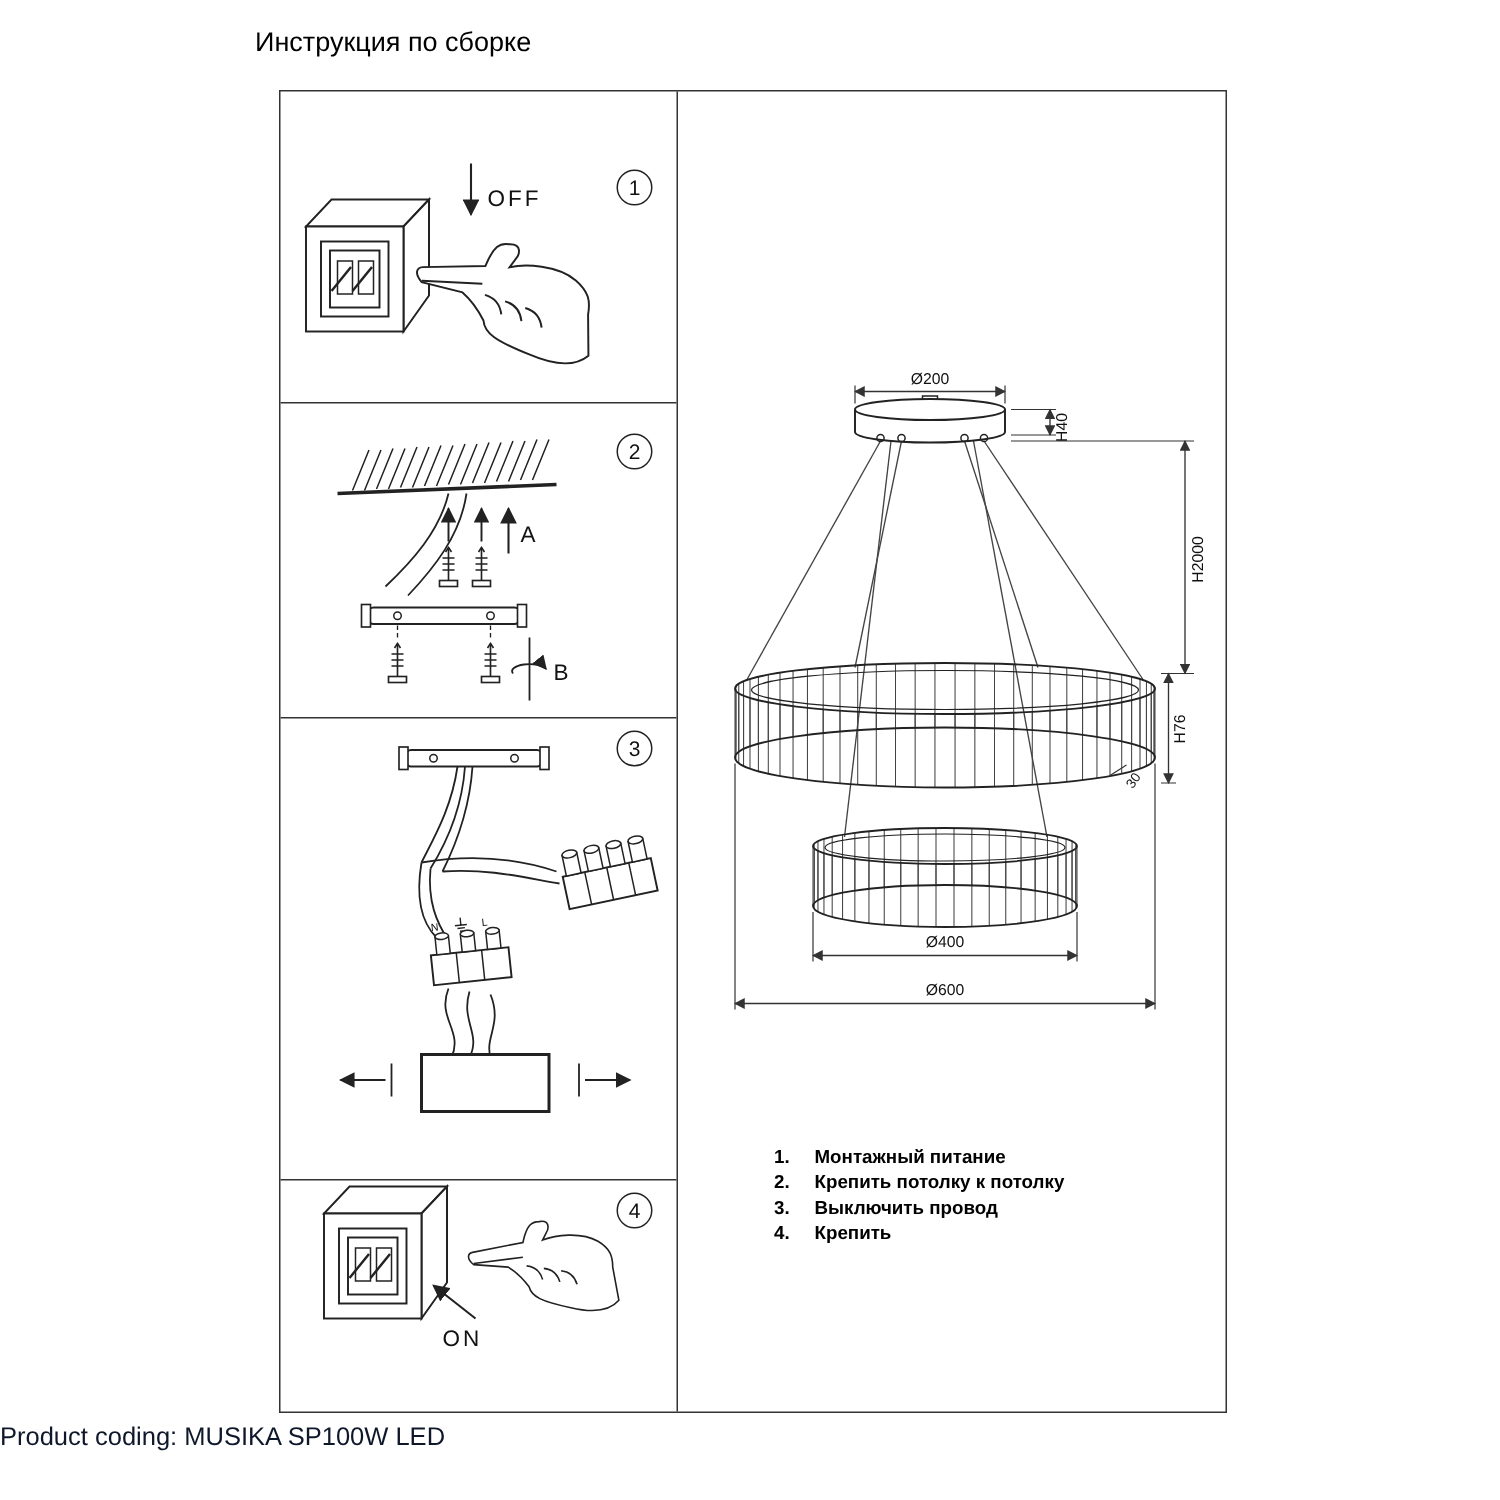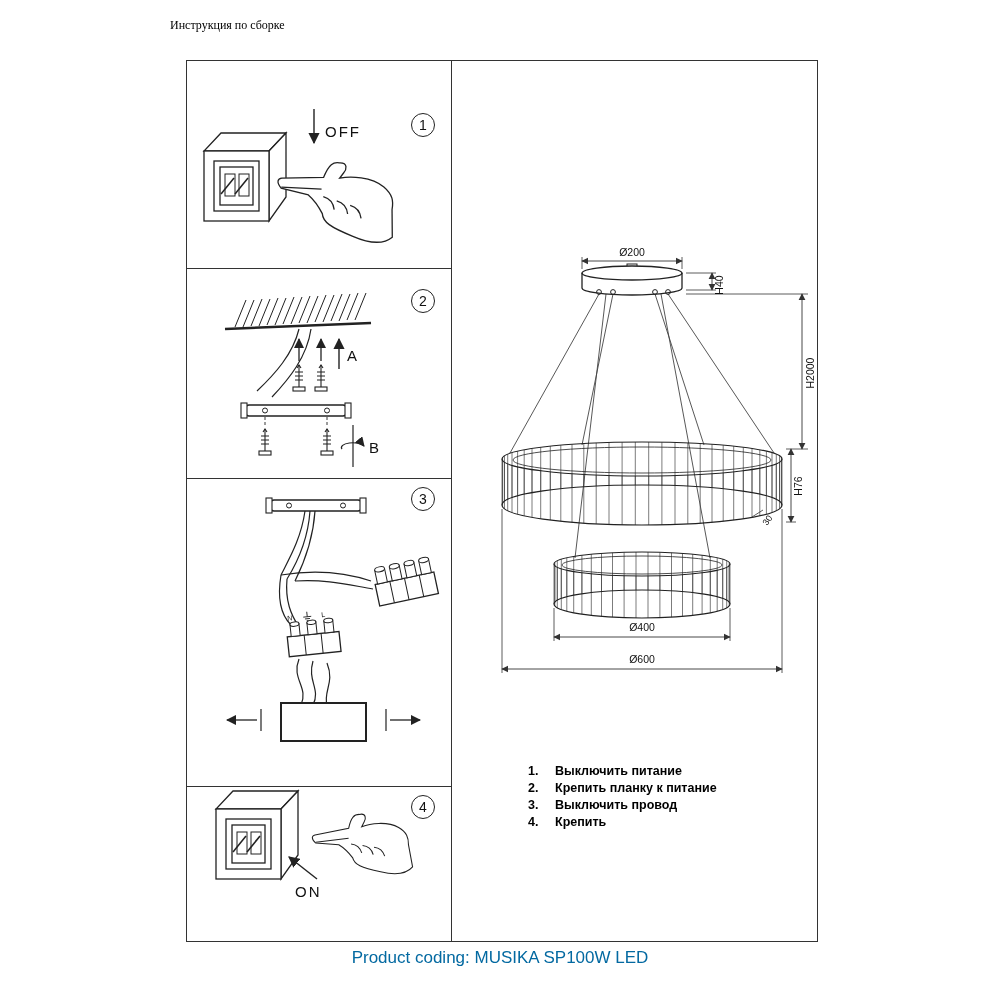--- a/index.html
+++ b/index.html
@@ -1,34 +1,34 @@
 <!DOCTYPE html>
 <html><head>
 <meta charset="utf-8">
 <style>
   html,body{margin:0;padding:0;background:#fff;}
   body{width:1000px;height:1000px;position:relative;font-family:"Liberation Sans",sans-serif;color:#111;}
   .page{position:absolute;inset:0;background:#fff;}
-  .title{position:absolute;left:170px;top:18px;font-size:12px;color:#000;font-family:Liberation Serif, serif;}
-  .footer{position:absolute;left:0;top:948px;width:1000px;text-align:center;font-size:17px;color:#0369a1;}
+  .title{position:absolute;left:170px;top:18px;font-size:18px;color:#000;}
+  .footer{position:absolute;left:0;top:948px;width:1000px;font-size:17px;color:#0f172a;}
   .main-box{position:absolute;left:186px;top:60px;width:630px;height:880px;border:1px solid #333;}
   .left-col{position:absolute;left:0;top:0;width:264px;height:880px;border-right:1px solid #333;}
   .panel{position:absolute;left:0;width:264px;border-bottom:1px solid #333;box-sizing:border-box;}
   .panel.p1{top:0;height:208px;}
   .panel.p2{top:208px;height:210px;}
   .panel.p3{top:418px;height:308px;}
   .panel.p4{top:726px;height:154px;border-bottom:none;}
   .panel svg{position:absolute;left:0;top:0;}
   .step-badge{position:absolute;right:16px;width:22px;height:22px;border:1.5px solid #222;border-radius:50%;
     text-align:center;line-height:22px;font-size:14px;color:#111;background:#fff;z-index:2;}
   .p1 .step-badge{top:52px;}
   .p2 .step-badge{top:20px;}
   .p3 .step-badge{top:8px;}
   .p4 .step-badge{top:8px;}
-  .right-panel{position:absolute;left:277px;top:0;width:365px;height:880px;}
+  .right-panel{position:absolute;left:265px;top:0;width:365px;height:880px;}
   .right-panel > svg{position:absolute;left:0;top:0;}
   .instructions{position:absolute;left:64px;top:702px;font-size:12.5px;font-weight:bold;line-height:17px;color:#000;}
   .instr-row{display:flex;}
   .instr-num{width:27px;}
   svg text{font-family:"Liberation Sans",sans-serif;fill:#111;}
   .dim-text{font-size:10.5px;}
   .small-dim{font-size:9px;}
   .letter-label{font-size:15px;}
   .switch-word{font-size:15px;letter-spacing:2px;}
 </style>
@@ -420,25 +420,25 @@
           <text x="338" y="425" text-anchor="middle" class="dim-text" transform="rotate(-90 338,425)">H76</text>
           <text x="306" y="461" text-anchor="middle" class="small-dim" transform="rotate(-55 306,461)">30</text>
           <text x="178" y="570" text-anchor="middle" class="dim-text">Ø400</text>
           <text x="178" y="602" text-anchor="middle" class="dim-text">Ø600</text>
         </g>
       </svg>
 
       <div class="instructions">
         <div class="instr-row">
           <span class="instr-num">1.</span>
-          <span class="instr-text">Выключить питание</span>
+          <span class="instr-text">Монтажный питание</span>
         </div>
         <div class="instr-row">
           <span class="instr-num">2.</span>
-          <span class="instr-text">Крепить планку к питание</span>
+          <span class="instr-text">Крепить потолку к потолку</span>
         </div>
         <div class="instr-row">
           <span class="instr-num">3.</span>
           <span class="instr-text">Выключить провод</span>
         </div>
         <div class="instr-row">
           <span class="instr-num">4.</span>
           <span class="instr-text">Крепить</span>
         </div>
       </div>

